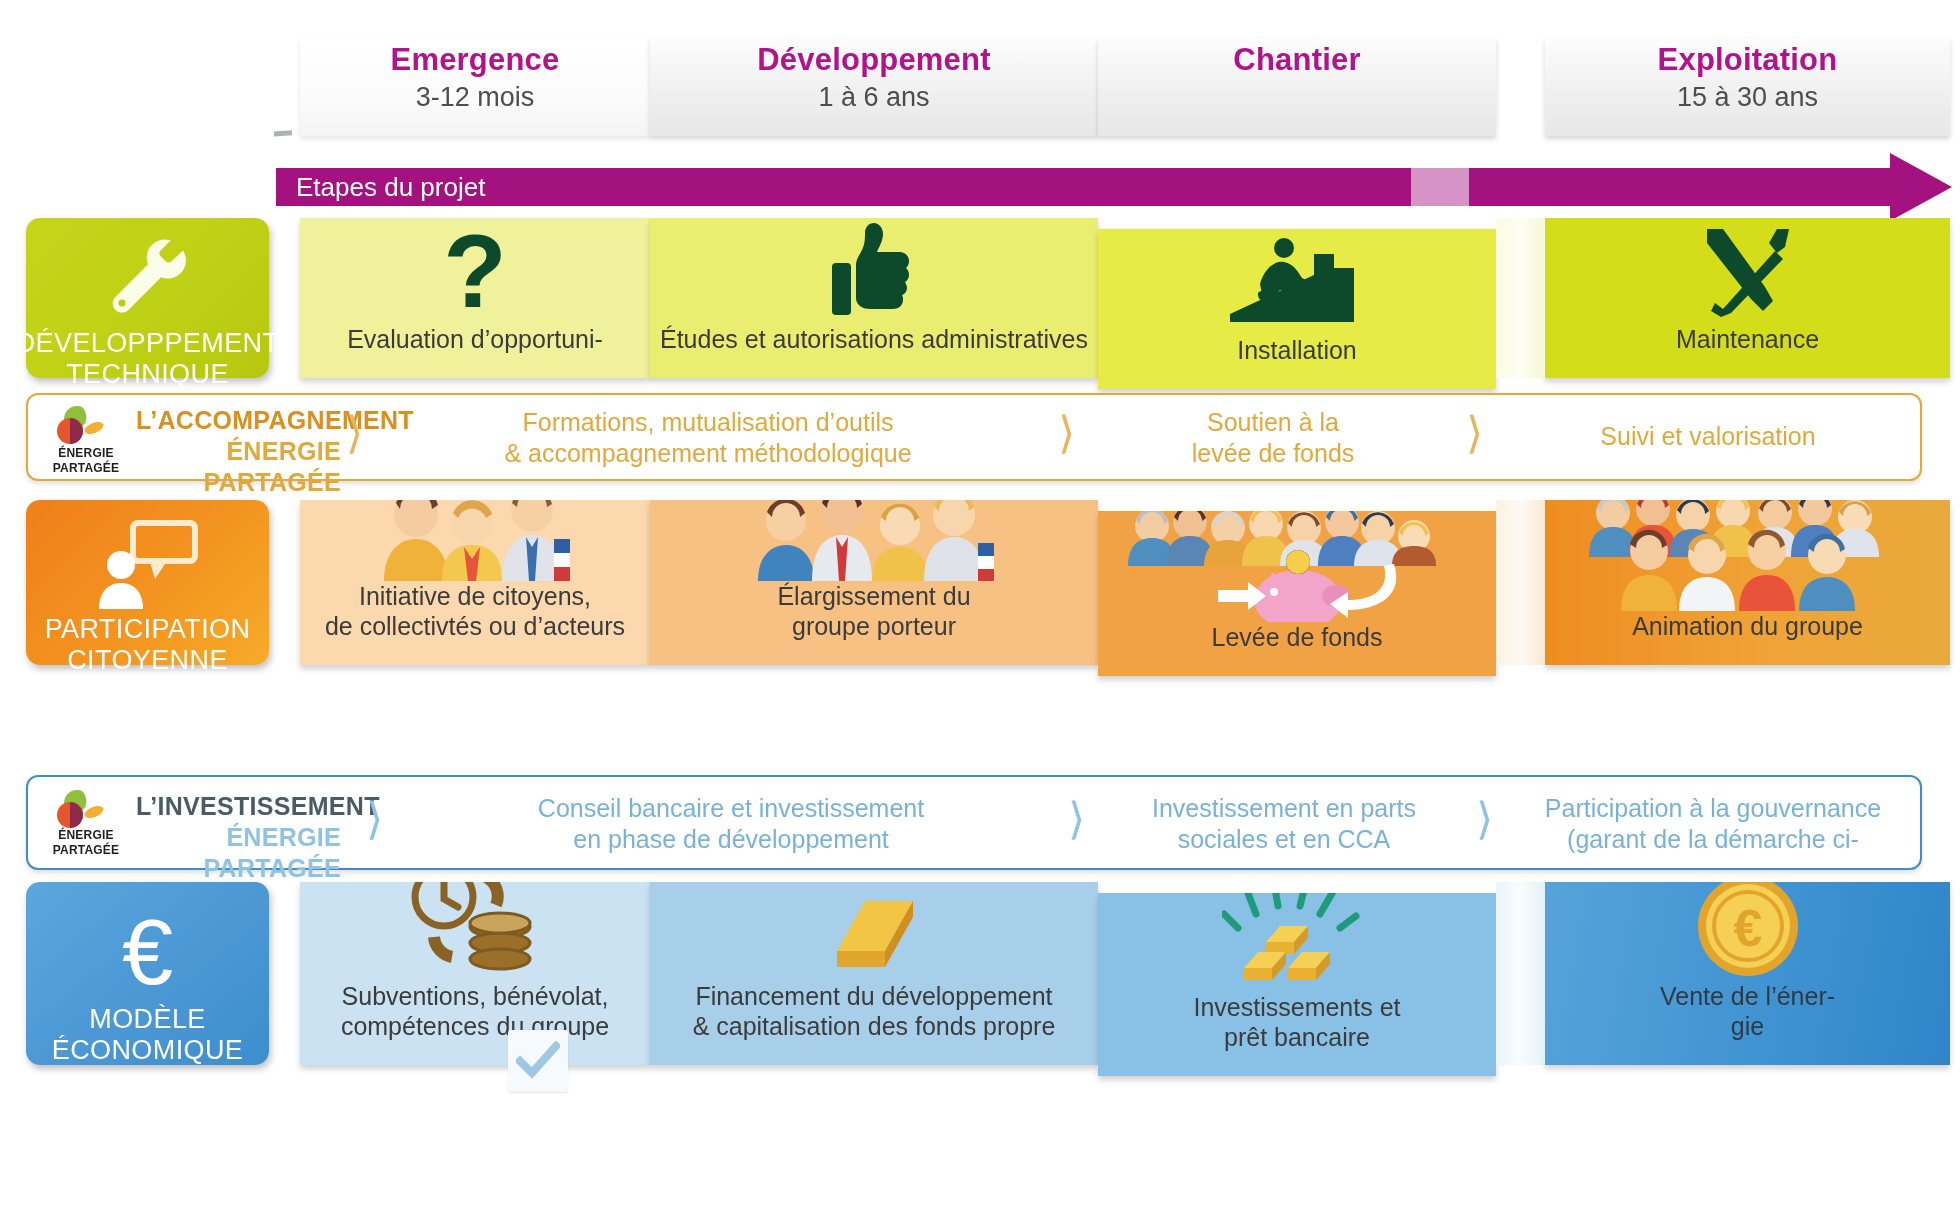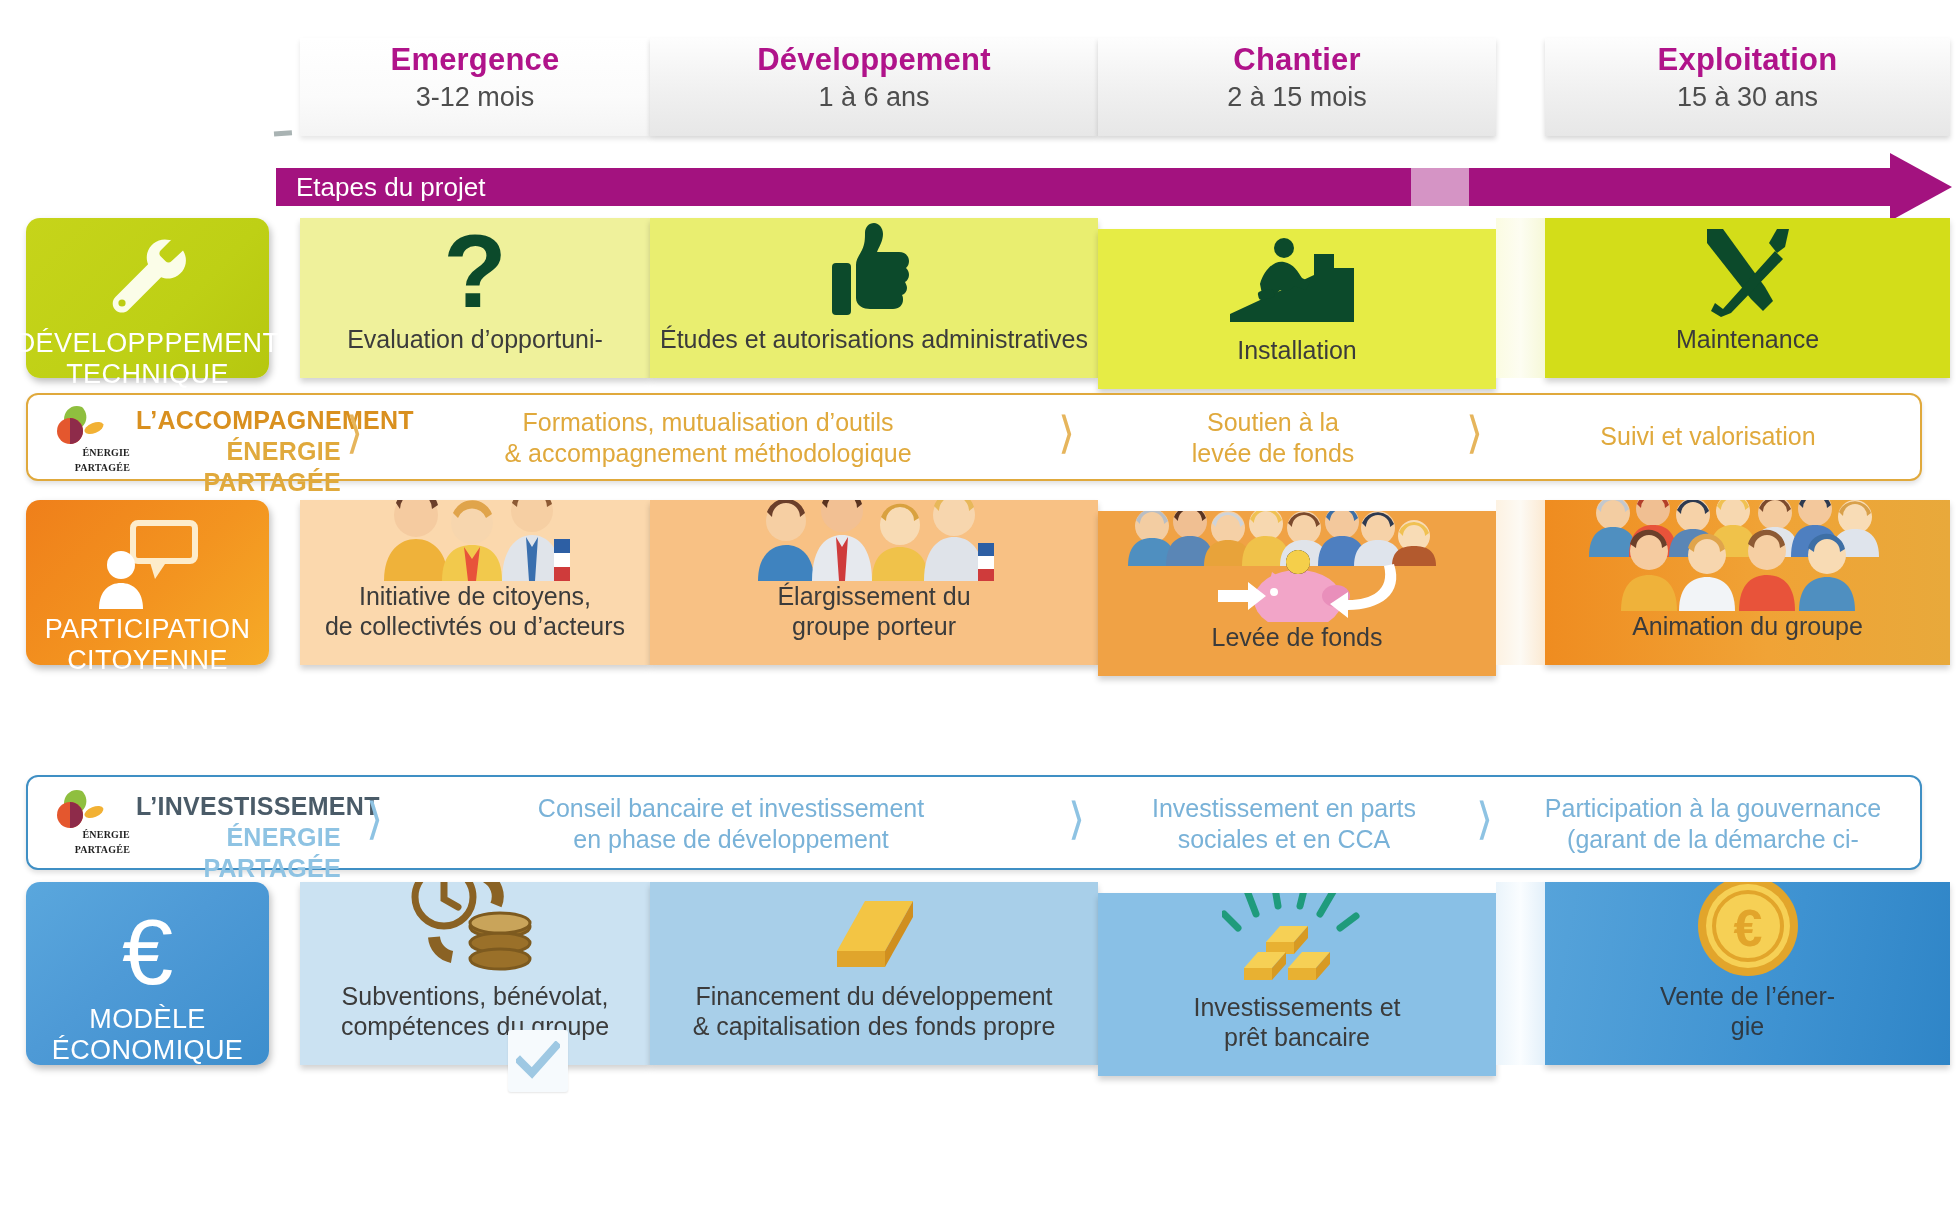--- a/index.html
+++ b/index.html
@@ -98,22 +98,22 @@
   }
   
   #band-invest{
     position:absolute;left:26px;top:775px;width:1896px;height:95px;
     border:2px solid #3f8fc4;border-radius:12px;background:#ffffff;
     box-shadow:0 3px 5px rgba(0,0,0,.12);box-sizing:border-box;
   }
   .band-inner{position:relative;width:100%;height:100%;}
   .ep-logo{position:absolute;left:14px;top:8px;width:88px;height:72px;}
   .ep-logo .ep-name{
-    position:absolute;left:0;bottom:0;width:100%;text-align:right;
-    font-size:10px;line-height:14.5px;font-weight:bold;color:#1f1f1f;letter-spacing:.2px;font-family:Liberation Serif, serif;
+    position:absolute;left:0;bottom:0;width:100%;text-align:center;
+    font-size:12px;line-height:14.5px;font-weight:bold;color:#1f1f1f;letter-spacing:.2px;
   }
   .band-title{position:absolute;left:108px;top:10px;width:205px;text-align:right;}
   .band-title .bt1{font-size:25px;line-height:31px;font-weight:bold;letter-spacing:.3px;}
   .band-title .bt2{font-size:25px;line-height:31px;font-weight:bold;letter-spacing:.3px;}
   #band-accomp .bt1{color:#d9901f;}
   #band-accomp .bt2{color:#e0a93c;}
   #band-invest .bt1{color:#4a5b68;}
   #band-invest .bt2{color:#8ec3e3;}
   .chev{position:absolute;font-size:44px;line-height:44px;font-weight:200;}
   #band-accomp .chev{color:#e6b55c;}
@@ -162,21 +162,20 @@
   <div class="phase-tab t1">
     <div class="phase-name">Emergence</div>
     <div class="phase-dur">3-12 mois</div>
   </div>
   <div class="phase-tab t2">
     <div class="phase-name">Développement</div>
     <div class="phase-dur">1 à 6 ans</div>
   </div>
   <div class="phase-tab t3">
     <div class="phase-name">Chantier</div>
-    <div class="phase-dur">2 à 15 mois</div>
   </div>
   <div class="phase-tab t4">
     <div class="phase-name">Exploitation</div>
     <div class="phase-dur">15 à 30 ans</div>
   </div>
 </div>
 
 <div id="etapes-bar">
   <div id="etapes-label">Etapes du projet</div>
 </div>

